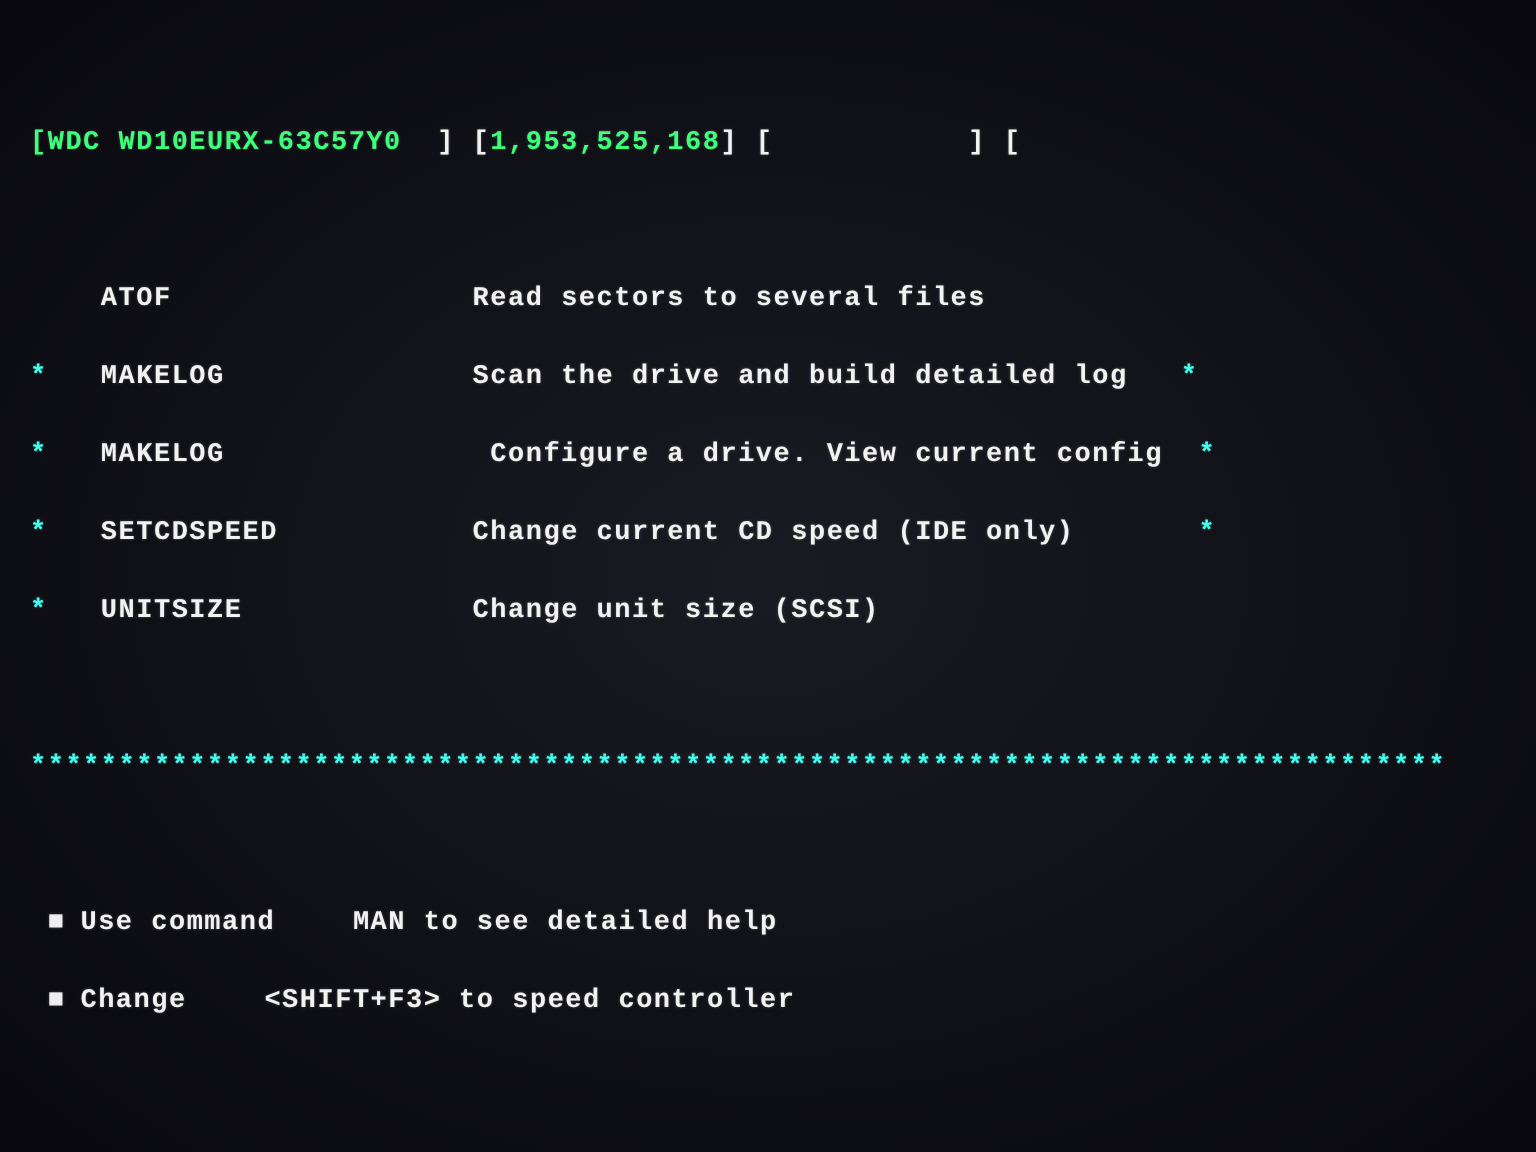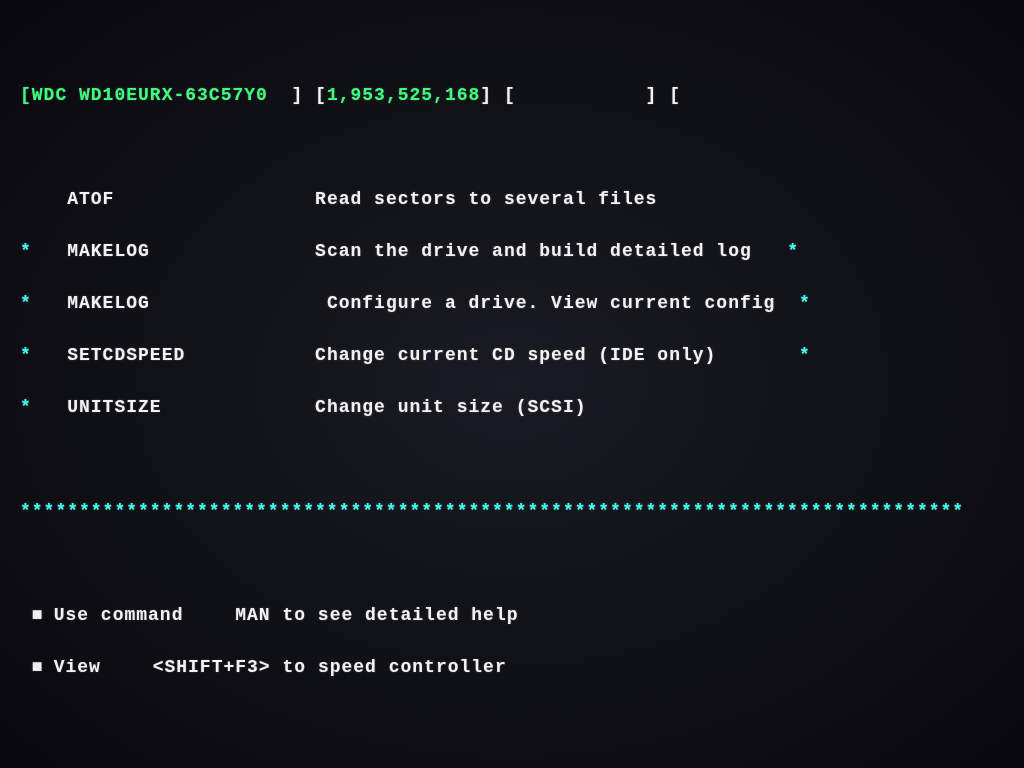--- a/index.html
+++ b/index.html
@@ -45,21 +45,21 @@
 <span class="row"><span class="cyan">*</span><span>   </span><span class="white">MAKELOG</span><span>              </span><span class="white">Scan the drive and build detailed log</span><span>   </span><span class="cyan">*</span></span>
 <span class="row"><span class="cyan">*</span><span>   </span><span class="white">MAKELOG</span><span>               </span><span class="white">Configure a drive. View current config</span><span>  </span><span class="cyan">*</span></span>
 <span class="row"><span class="cyan">*</span><span>   </span><span class="white">SETCDSPEED</span><span>           </span><span class="white">Change current CD speed (IDE only)</span><span>       </span><span class="cyan">*</span></span>
 <span class="row"><span class="cyan">*</span><span>   </span><span class="white">UNITSIZE</span><span>             </span><span class="white">Change unit size (SCSI)</span></span>
 
 
 <span class="row cyan">********************************************************************************</span>
 
 
 <span class="row"> <span class="bullet"></span><span class="white">Use command </span><span class="white bold">MAN</span><span class="white"> to see detailed help</span></span>
-<span class="row"> <span class="bullet"></span><span class="white">View </span><span class="white bold">&lt;SHIFT+F3&gt;</span><span class="white"> to speed controller</span></span>
+<span class="row"> <span class="bullet"></span><span class="white">Change </span><span class="white bold">&lt;SHIFT+F3&gt;</span><span class="white"> to speed controller</span></span>
 
 
 
 
 
 
 
 
 
 

